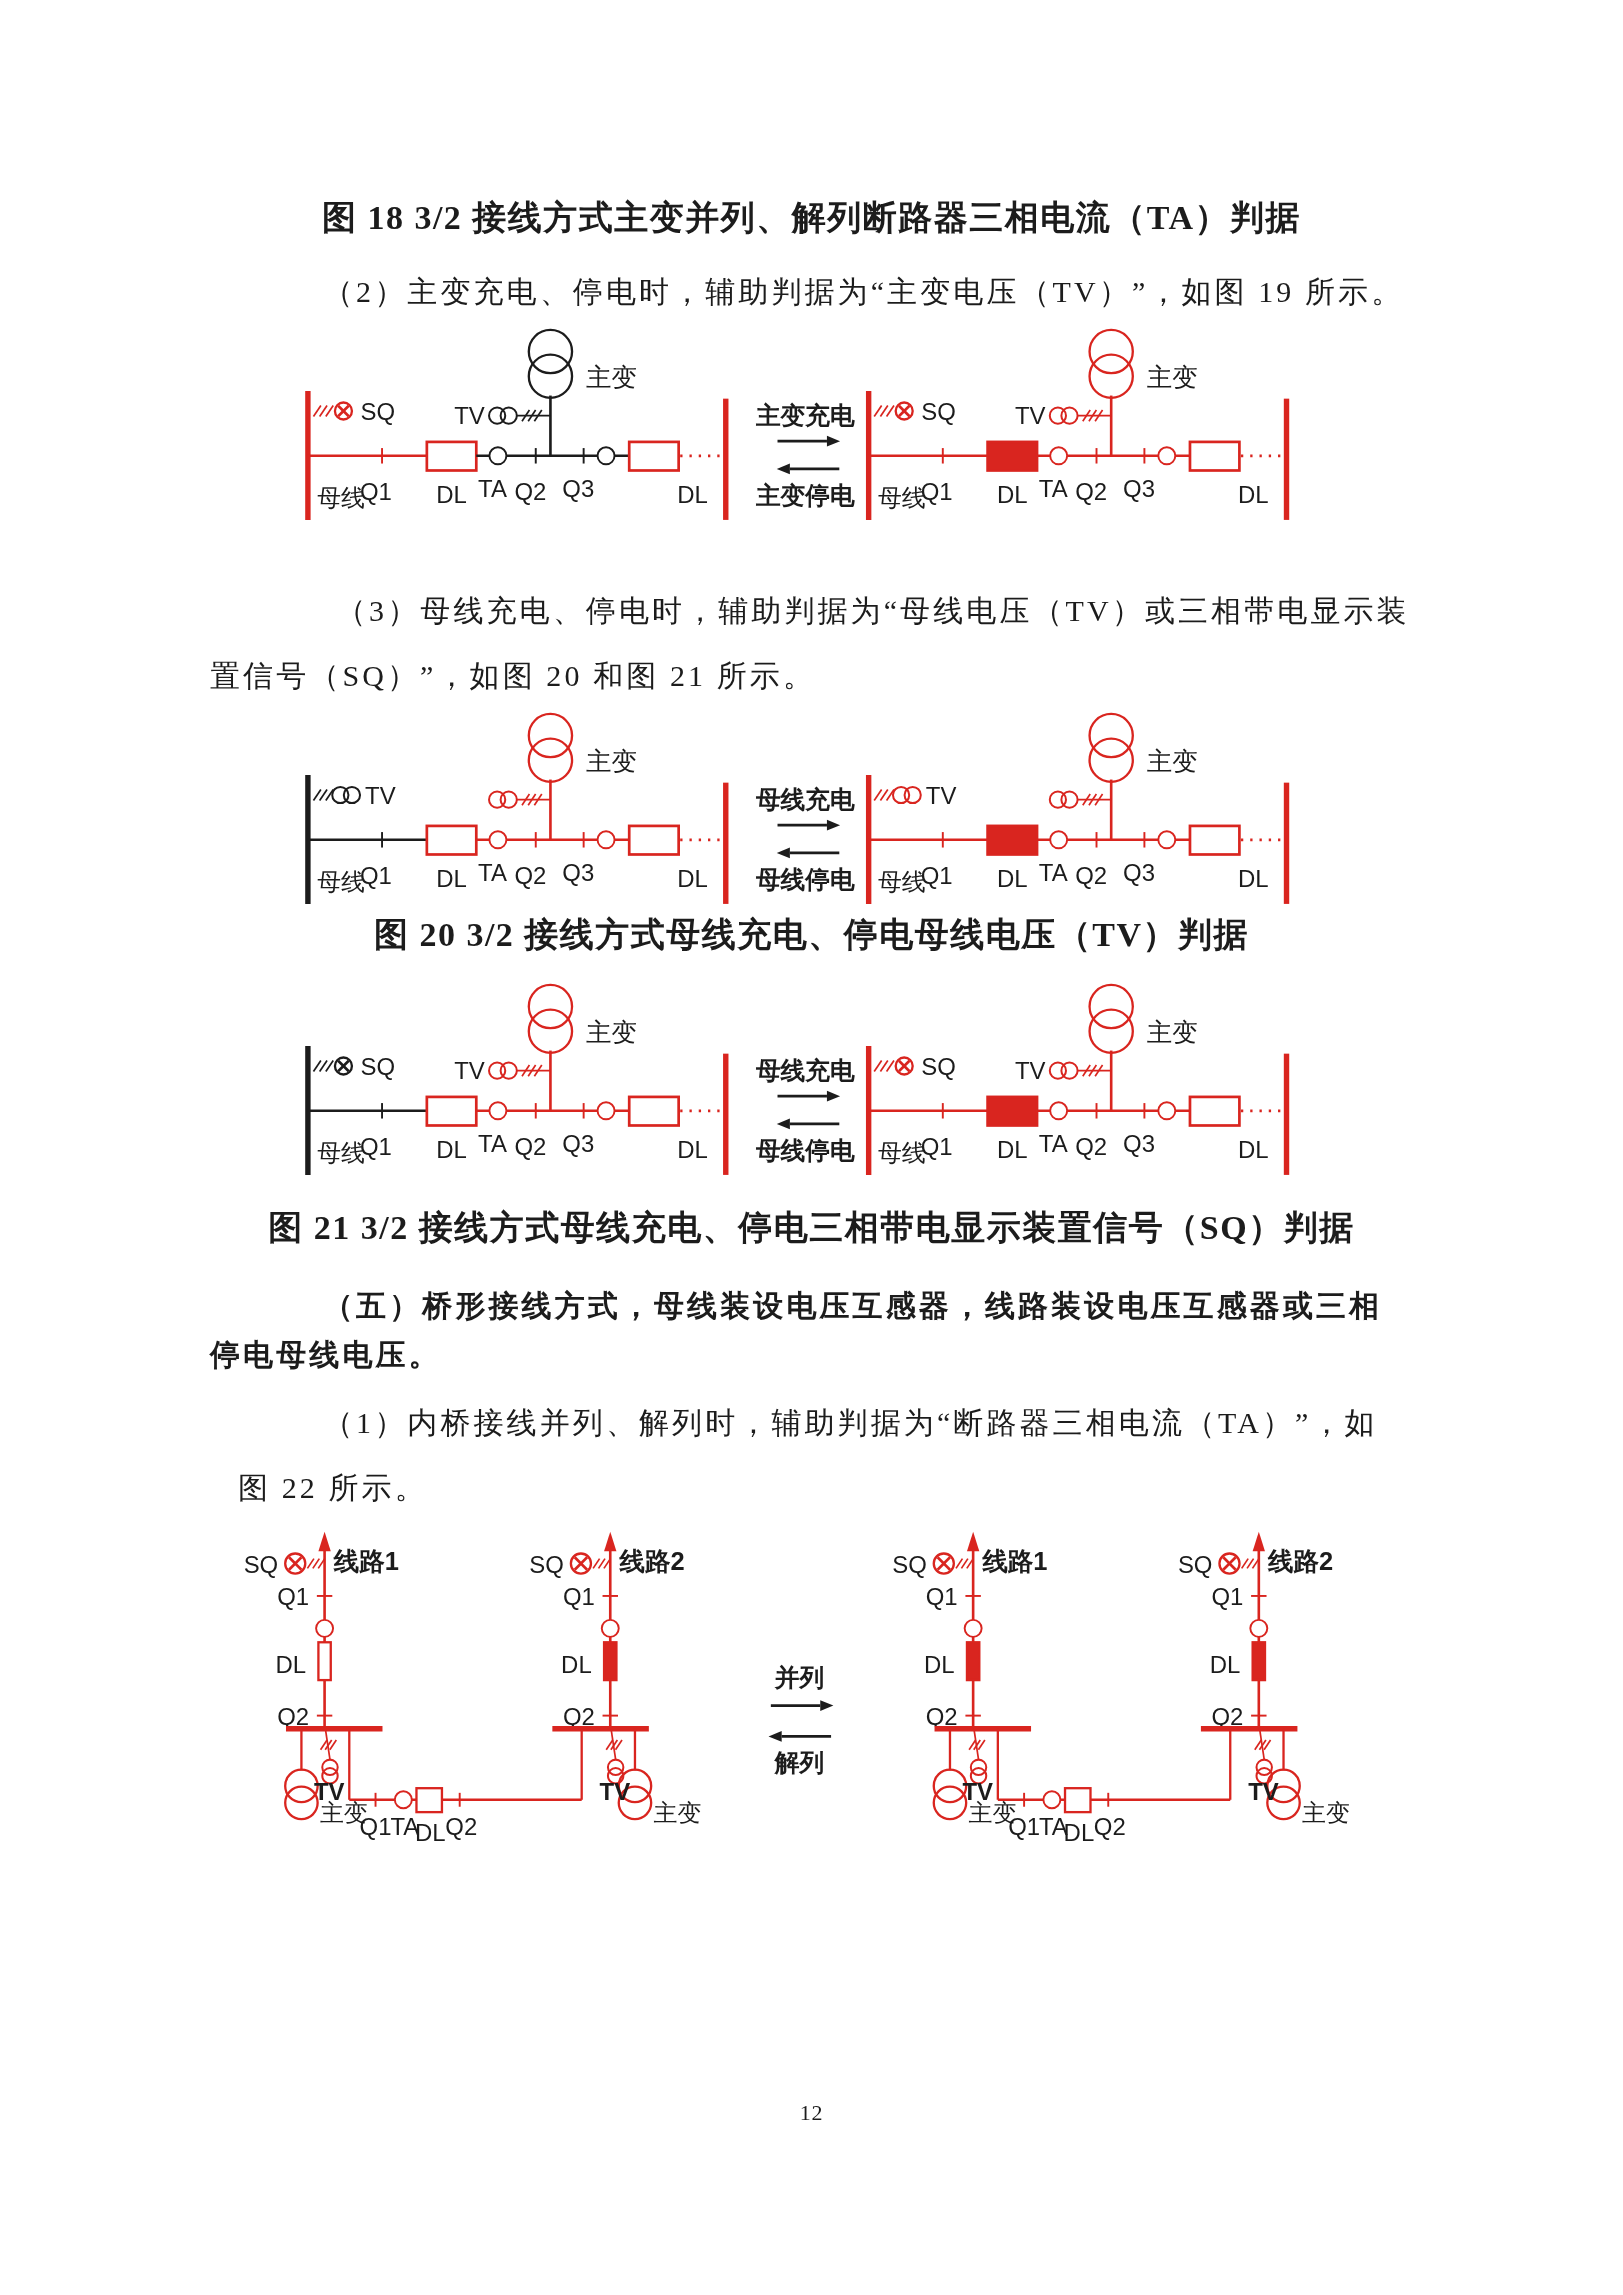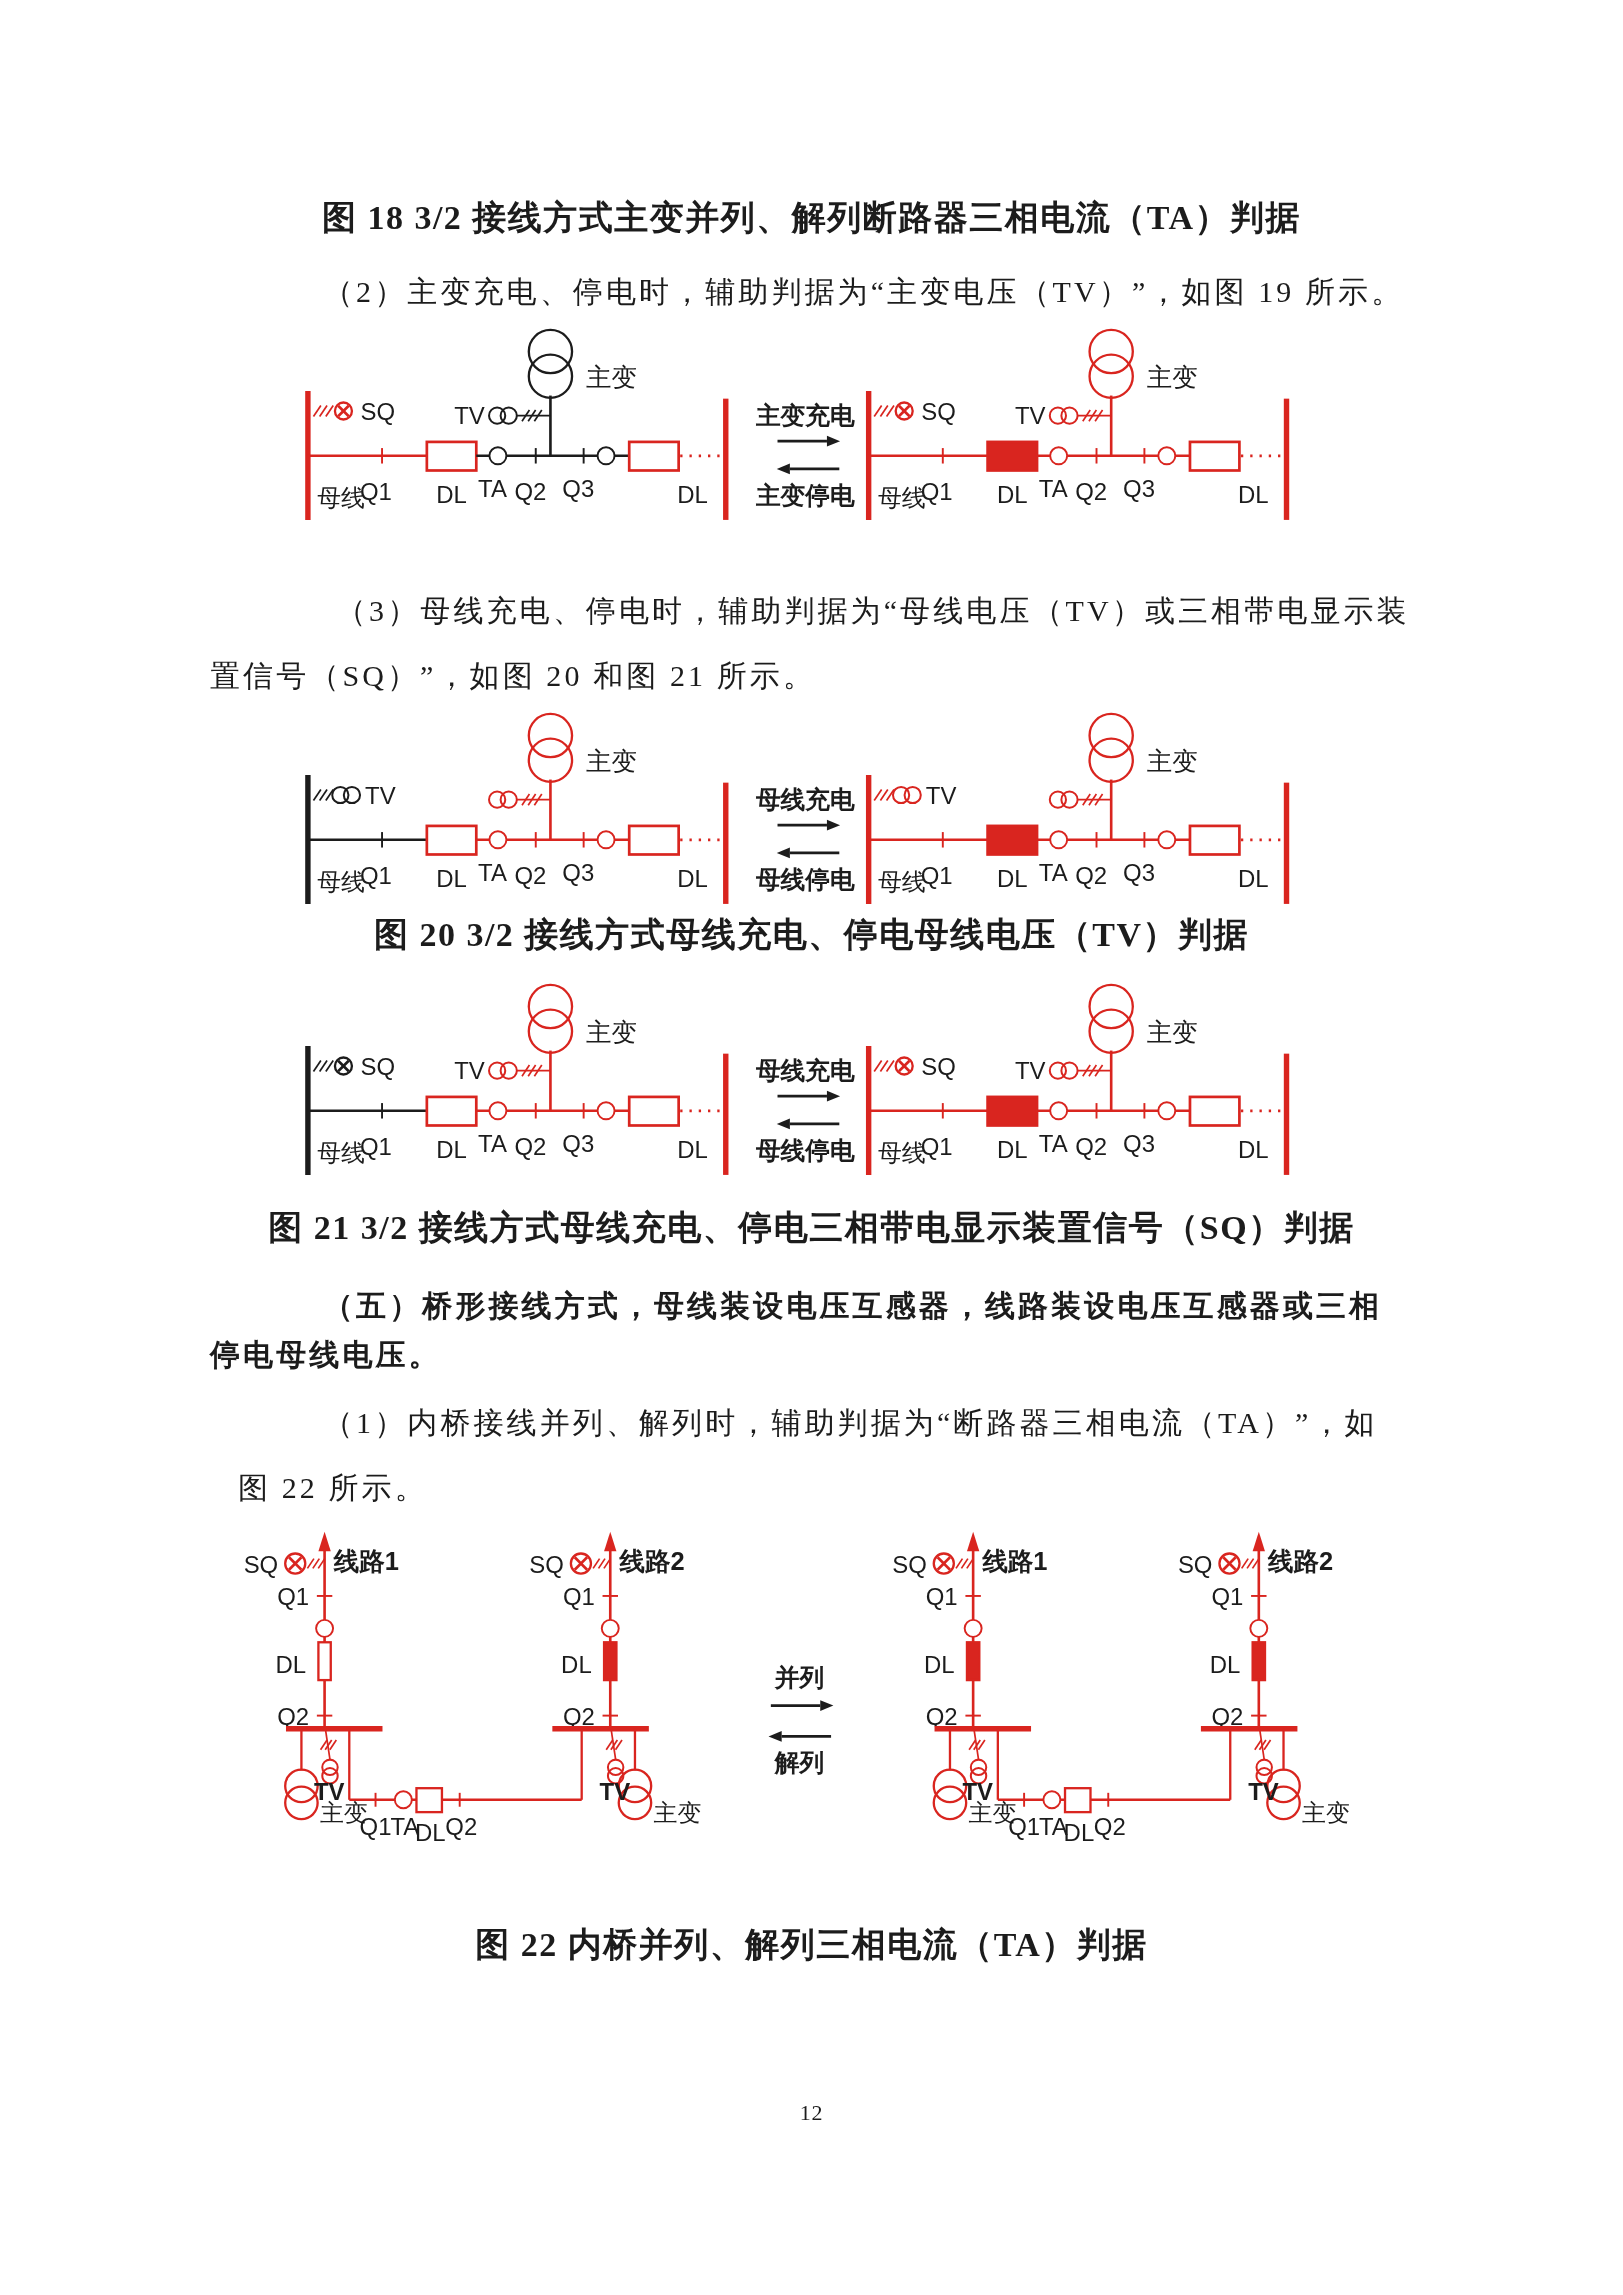--- a/index.html
+++ b/index.html
@@ -453,18 +453,17 @@
           <circle cx="1192" cy="352" r="11" stroke="#d9251f" stroke-width="2.5" fill="#ffffff"></circle>
           <text x="1194" y="398" text-anchor="middle" font-size="31" fill="#1c1c1c" font-weight="400">TA</text>
           <rect x="1209" y="337" width="33" height="31" stroke="#d9251f" fill="#ffffff" stroke-width="3"></rect>
           <text x="1227" y="406" text-anchor="middle" font-size="31" fill="#1c1c1c" font-weight="400">DL</text>
           <line x1="1265" y1="343" x2="1265" y2="361" stroke="#d9251f" stroke-width="2.5"></line>
           <text x="1267" y="398" text-anchor="middle" font-size="31" fill="#1c1c1c" font-weight="400">Q2</text>
         </g>
       </svg>
   </div>
 
-  <div class="tcenter caption" style="top:1922px;">图 22  内桥并列、解列三相电流（TA）判据</div>
 
   <div class="tcenter pagenum" style="top:2100px;">12</div>
 
 </div>
 
 
 </body></html>

